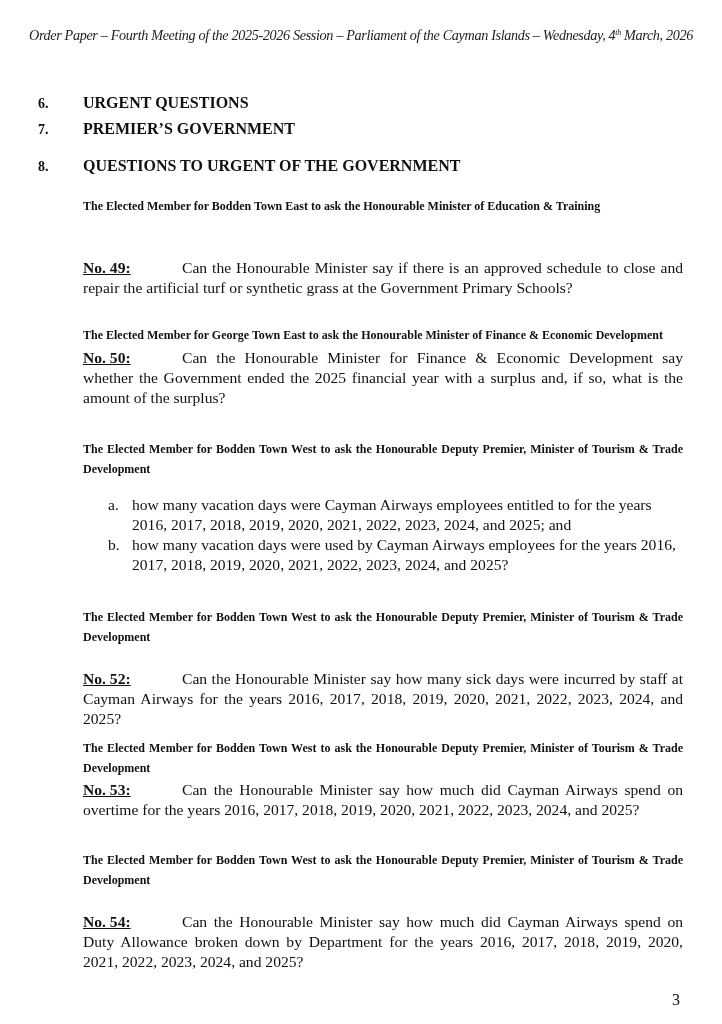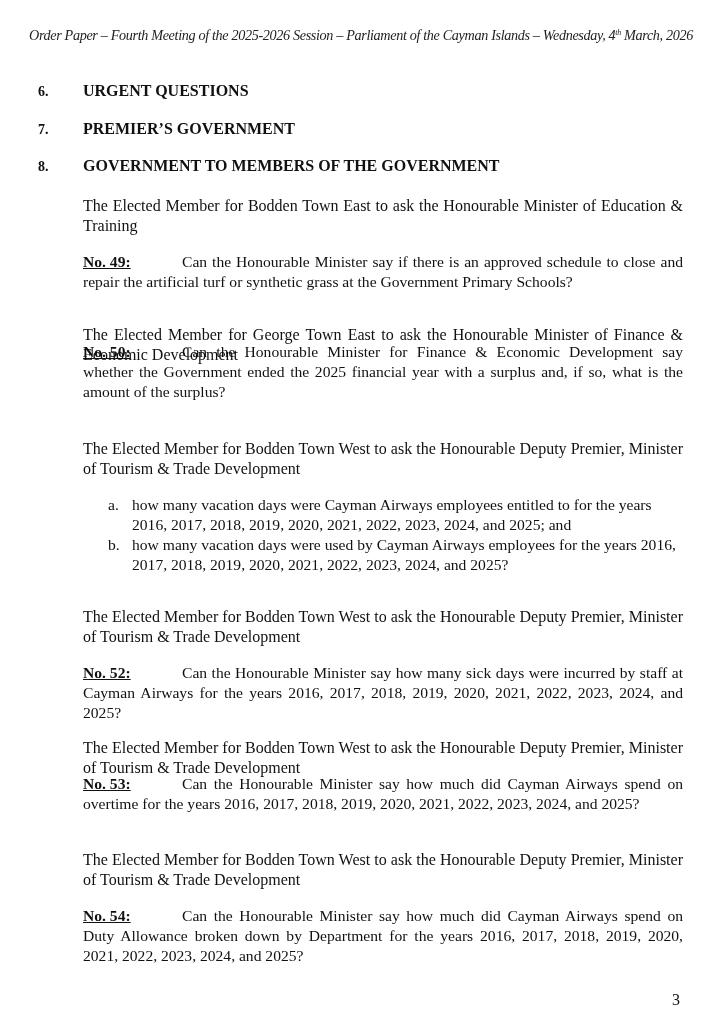--- a/index.html
+++ b/index.html
@@ -15,40 +15,40 @@
     }
     .header sup { font-size: 8px; vertical-align: 5px; line-height: 0; }
     .section {
       position: absolute; left: 38px; font-weight: bold; font-size: 16px;
     }
     .section .num { display: inline-block; width: 45px; font-size: 14px; }
     .block {
       position: absolute; left: 83px; width: 600px; font-size: 15.6px; line-height: 20px;
       text-align: justify;
     }
-    .asker { font-weight: normal; font-size: 16px; line-height: 20px; }
+    .asker { font-weight: bold; font-size: 12px; line-height: 20px; }
     .q { text-align: justify; }
-    .qno { font-weight: bold; text-decoration: underline; display: inline-block; width: 99px; }
+    .qno { font-weight: bold; text-decoration: underline; display: inline-block; width: 99px; margin-top: 6px; }
     .sub { display: flex; padding-left: 25px; text-align: left; }
     .sub .lbl { width: 24px; flex: 0 0 24px; }
     .page-num { position: absolute; left: 672px; top: 991px; font-size: 16px; }
   </style>
 </head>
 <body>
 
 <div class="header"><span>Order Paper – Fourth Meeting of the 2025-2026 Session – Parliament of the Cayman Islands – Wednesday, 4</span><sup>th</sup><span> March, 2026</span></div>
 
-<div class="section" style="top:82px">
+<div class="section" style="top:94px">
   <span class="num">6.</span><span>URGENT QUESTIONS</span>
 </div>
 <div class="section" style="top:120px">
   <span class="num">7.</span><span>PREMIER’S GOVERNMENT</span>
 </div>
 <div class="section" style="top:157px">
-  <span class="num">8.</span><span>GOVERNMENT TO MEMBERS OF THE GOVERNMENT</span>
+  <span class="num">8.</span><span>QUESTIONS TO URGENT OF THE GOVERNMENT</span>
 </div>
 
 <div class="block asker" style="top:196px">The Elected Member for Bodden Town East to ask the Honourable Minister of Education &amp; Training</div>
 <div class="block q" style="top:252px"><span class="qno">No. 49:</span><span>Can the Honourable Minister say if there is an approved schedule to close and repair the artificial turf or synthetic grass at the Government Primary Schools?</span></div>
 
 <div class="block asker" style="top:325px">The Elected Member for George Town East to ask the Honourable Minister of Finance &amp; Economic Development</div>
 <div class="block q" style="top:342px"><span class="qno">No. 50:</span><span>Can the Honourable Minister for Finance &amp; Economic Development say whether the Government ended the 2025 financial year with a surplus and, if so, what is the amount of the surplus?</span></div>
 
 <div class="block asker" style="top:439px">The Elected Member for Bodden Town West to ask the Honourable Deputy Premier, Minister of Tourism &amp; Trade Development</div>
 <div class="block" style="top:495px">

